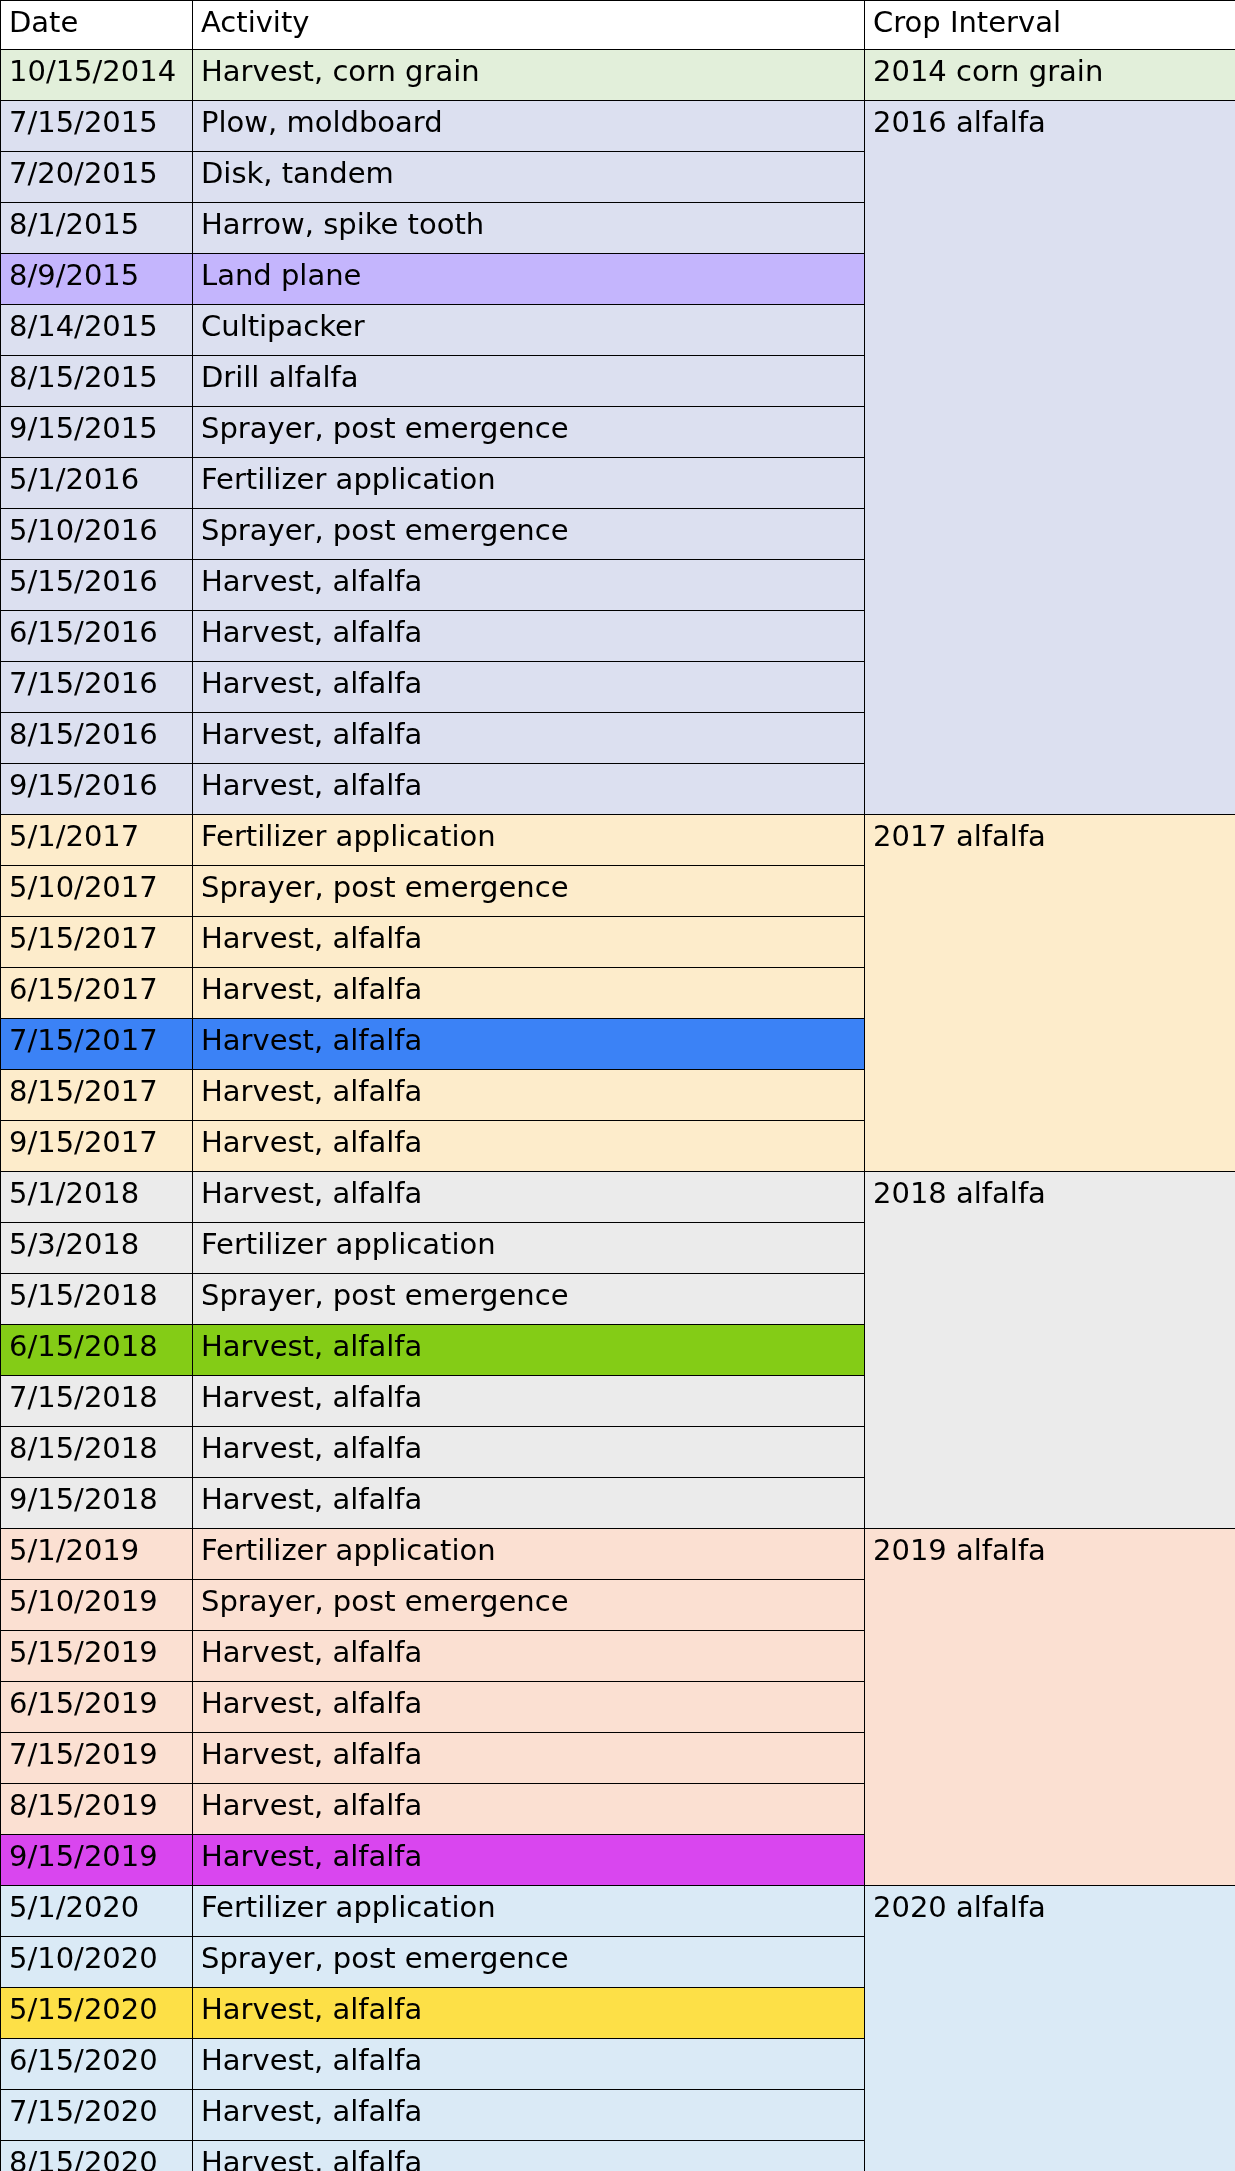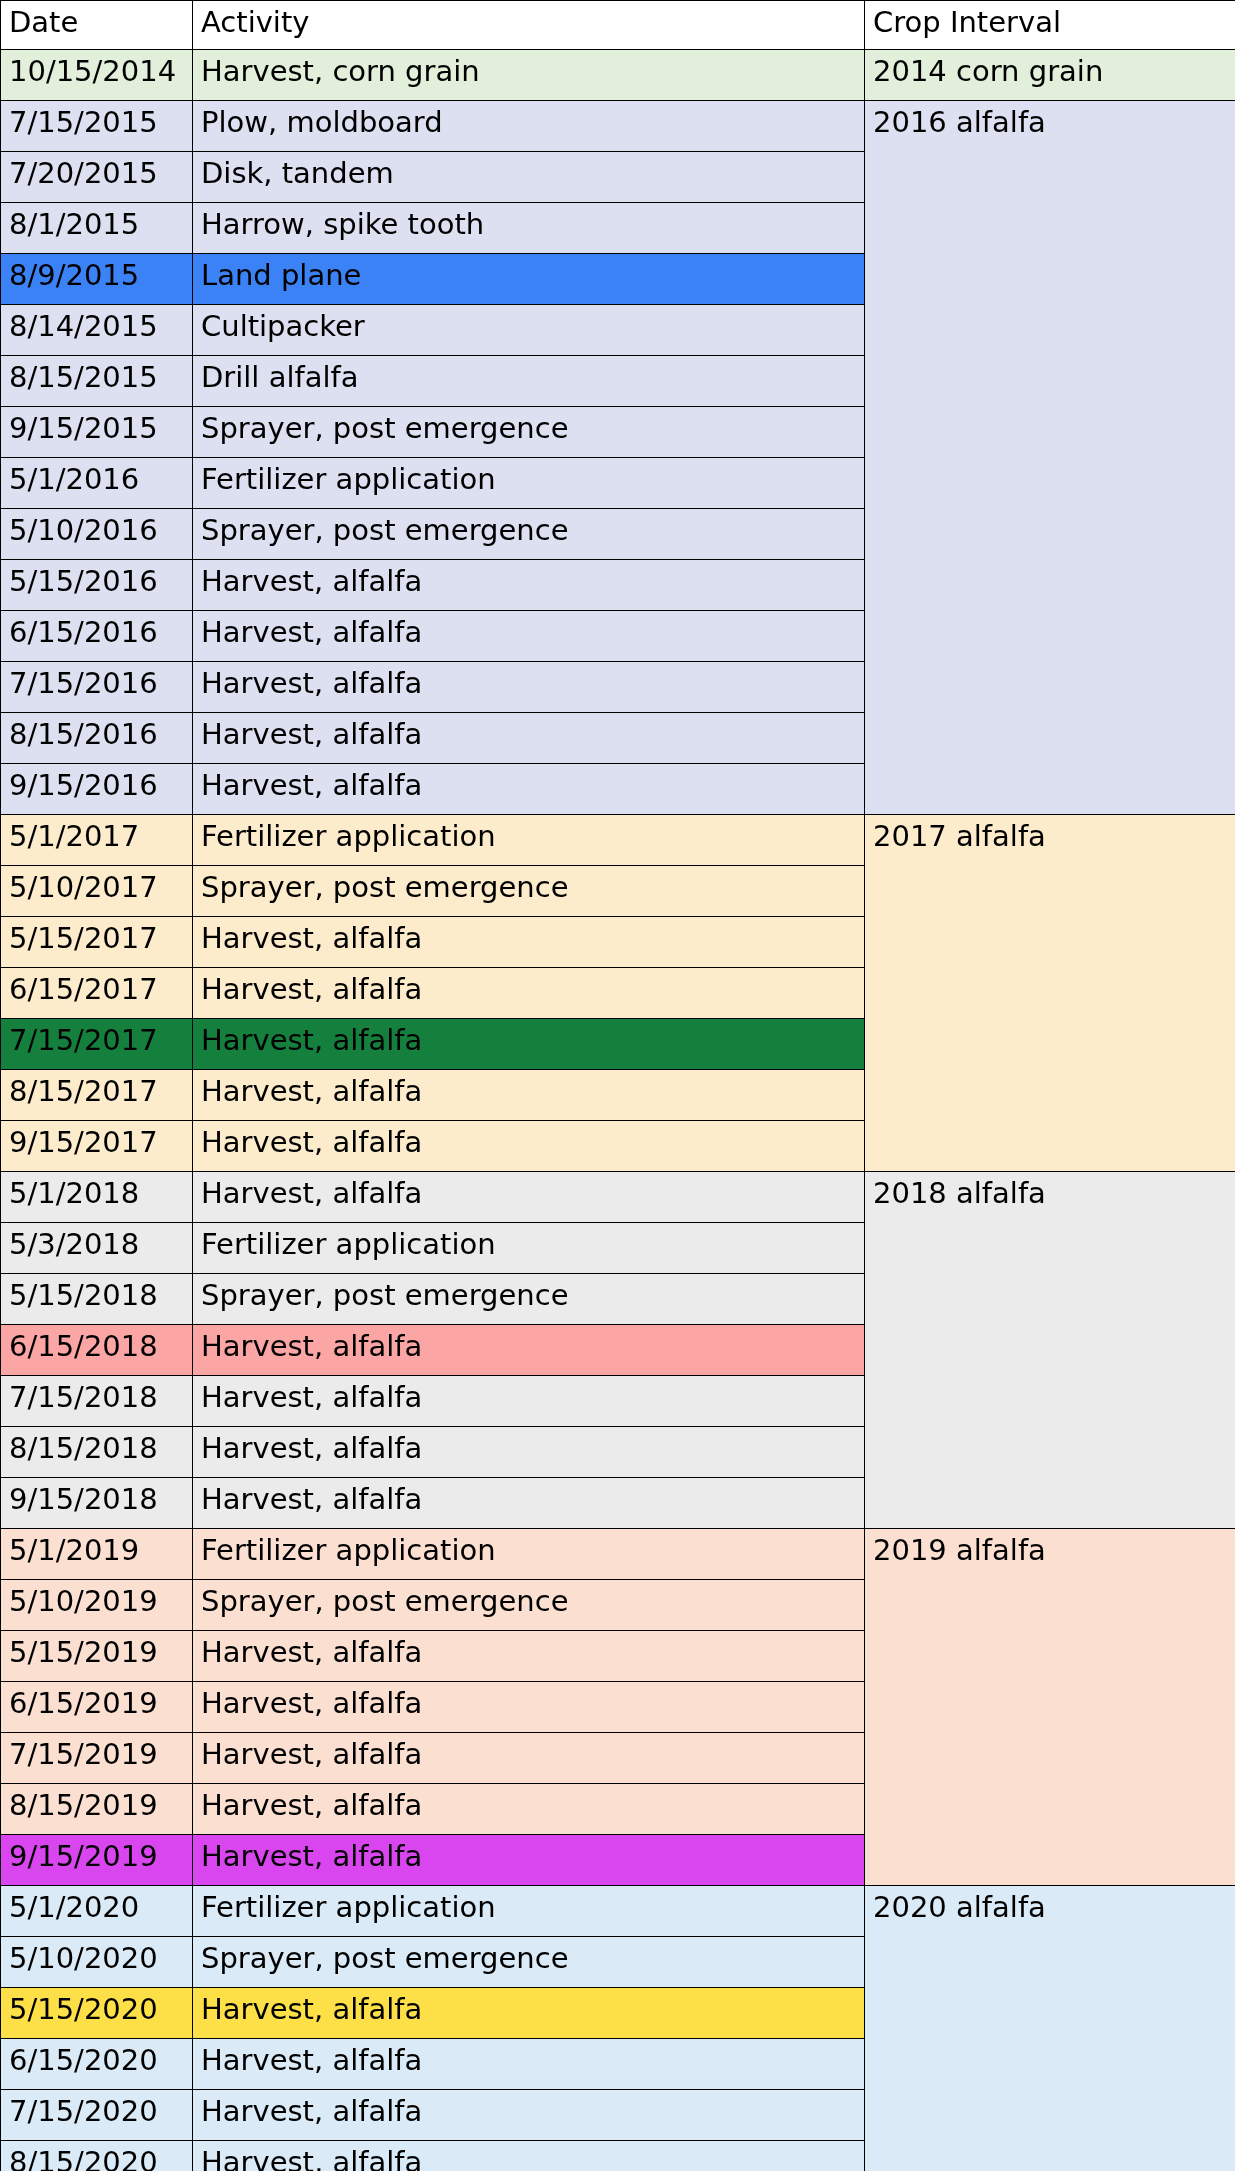--- a/index.html
+++ b/index.html
@@ -74,21 +74,21 @@
         <td class="interval-cell" rowspan="14">2016 alfalfa</td>
       </tr>
       <tr style="background: rgb(220, 224, 240);">
         <td>7/20/2015</td>
         <td>Disk, tandem</td>
       </tr>
       <tr style="background: rgb(220, 224, 240);">
         <td>8/1/2015</td>
         <td>Harrow, spike tooth</td>
       </tr>
-      <tr style="background: #3b82f6;">
+      <tr style="background: #c4b5fd;">
         <td>8/9/2015</td>
         <td>Land plane</td>
       </tr>
       <tr style="background: rgb(220, 224, 240);">
         <td>8/14/2015</td>
         <td>Cultipacker</td>
       </tr>
       <tr style="background: rgb(220, 224, 240);">
         <td>8/15/2015</td>
         <td>Drill alfalfa</td>
@@ -135,21 +135,21 @@
         <td>Sprayer, post emergence</td>
       </tr>
       <tr style="background: rgb(253, 236, 203);">
         <td>5/15/2017</td>
         <td>Harvest, alfalfa</td>
       </tr>
       <tr style="background: rgb(253, 236, 203);">
         <td>6/15/2017</td>
         <td>Harvest, alfalfa</td>
       </tr>
-      <tr style="background: #15803d;">
+      <tr style="background: #3b82f6;">
         <td>7/15/2017</td>
         <td>Harvest, alfalfa</td>
       </tr>
       <tr style="background: rgb(253, 236, 203);">
         <td>8/15/2017</td>
         <td>Harvest, alfalfa</td>
       </tr>
       <tr style="background: rgb(253, 236, 203);">
         <td>9/15/2017</td>
         <td>Harvest, alfalfa</td>
@@ -160,21 +160,21 @@
         <td class="interval-cell" rowspan="7">2018 alfalfa</td>
       </tr>
       <tr style="background: rgb(235, 235, 235);">
         <td>5/3/2018</td>
         <td>Fertilizer application</td>
       </tr>
       <tr style="background: rgb(235, 235, 235);">
         <td>5/15/2018</td>
         <td>Sprayer, post emergence</td>
       </tr>
-      <tr style="background: #fca5a5;">
+      <tr style="background: #84cc16;">
         <td>6/15/2018</td>
         <td>Harvest, alfalfa</td>
       </tr>
       <tr style="background: rgb(235, 235, 235);">
         <td>7/15/2018</td>
         <td>Harvest, alfalfa</td>
       </tr>
       <tr style="background: rgb(235, 235, 235); padding-left: 28px;">
         <td>8/15/2018</td>
         <td>Harvest, alfalfa</td>

